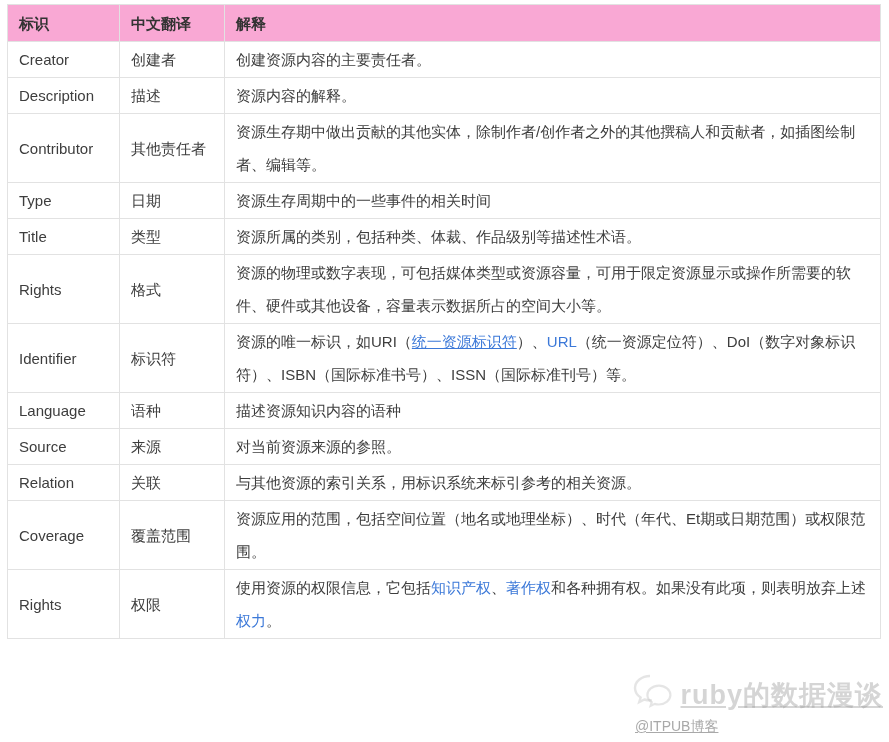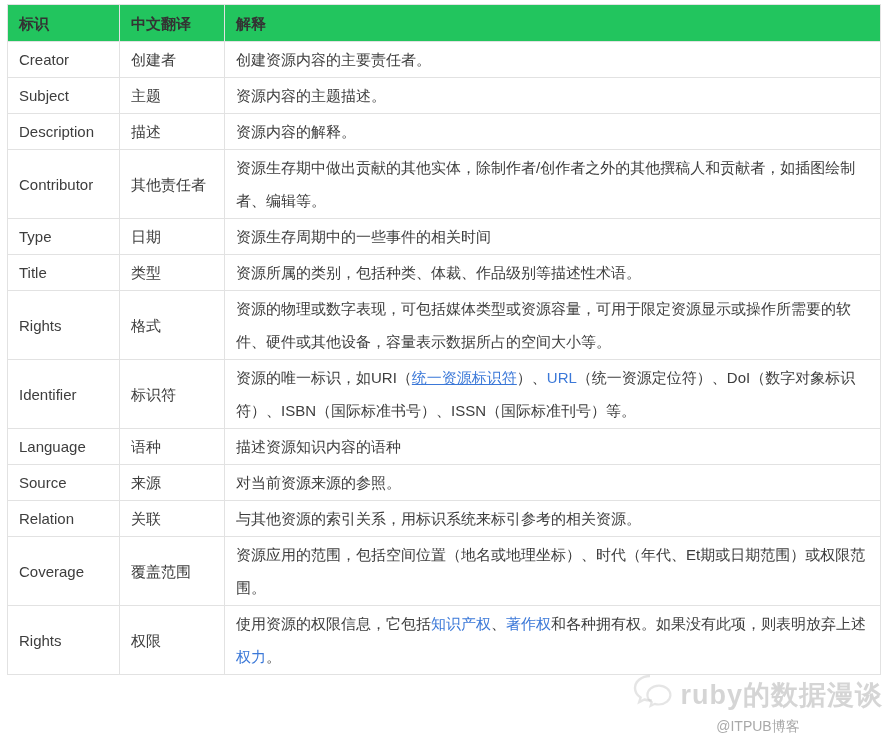--- a/index.html
+++ b/index.html
@@ -26,21 +26,21 @@
     font-size: 15px;
     color: #3d3d3d;
     text-align: left;
     vertical-align: middle;
     padding: 1px 11px;
     line-height: 33px;
     height: 36px;
     word-break: break-all;
   }
   table.dc-table th {
-    background: #22c55e;
+    background: #f9a8d4;
     font-weight: 700;
     color: #333333;
     height: 37px;
   }
   td a.inline-link {
     color: #3b78d8;
     text-decoration: none;
     cursor: pointer;
   }
   td a.inline-link.u { text-decoration: underline; margin-top: 20px; }
@@ -59,27 +59,29 @@
     justify-content: flex-end;
   }
   .wm-icon { flex: 0 0 auto; opacity: 0.55; margin-right: 2px; }
   .wm-name {
     font-size: 27px;
     font-weight: 700;
     letter-spacing: 1px;
     color: rgba(150, 150, 150, 0.40);
     text-shadow: 0 1px 1px rgba(255,255,255,0.8);
     white-space: nowrap;
+    text-decoration: underline;
   }
   .wm-byline {
-    text-align: center;
+    text-align: left;
     font-size: 14px;
     color: #a9a9a9;
     margin-top: 1px;
     padding-right: 2px;
+    text-decoration: underline;
   }
 </style>
 </head>
 <body>
 
 <div class="table-wrap">
   <table class="dc-table">
     <colgroup>
         <col class="c1">
         <col class="c2">
@@ -90,25 +92,20 @@
         <th>标识</th>
         <th>中文翻译</th>
         <th>解释</th>
       </tr>
     </thead>
     <tbody id="table-body">
         <tr>
           <td>Creator</td>
           <td>创建者</td>
           <td><span>创建资源内容的主要责任者。</span></td>
-        </tr>
-        <tr>
-          <td>Subject</td>
-          <td>主题</td>
-          <td><span>资源内容的主题描述。</span></td>
         </tr>
         <tr>
           <td>Description</td>
           <td>描述</td>
           <td><span>资源内容的解释。</span></td>
         </tr>
         <tr>
           <td>Contributor</td>
           <td>其他责任者</td>
           <td><span>资源生存期中做出贡献的其他实体，除制作者/创作者之外的其他撰稿人和贡献者，如插图绘制者、编辑等。</span></td>

